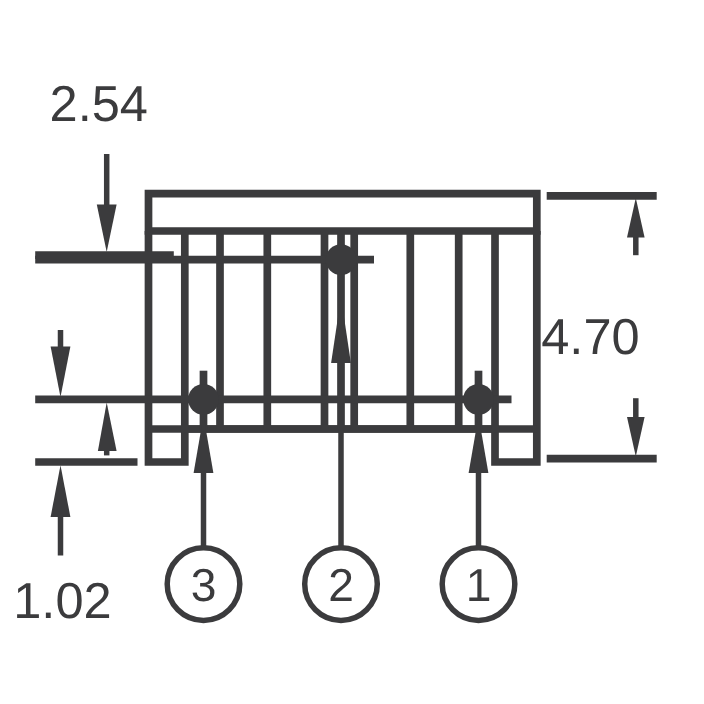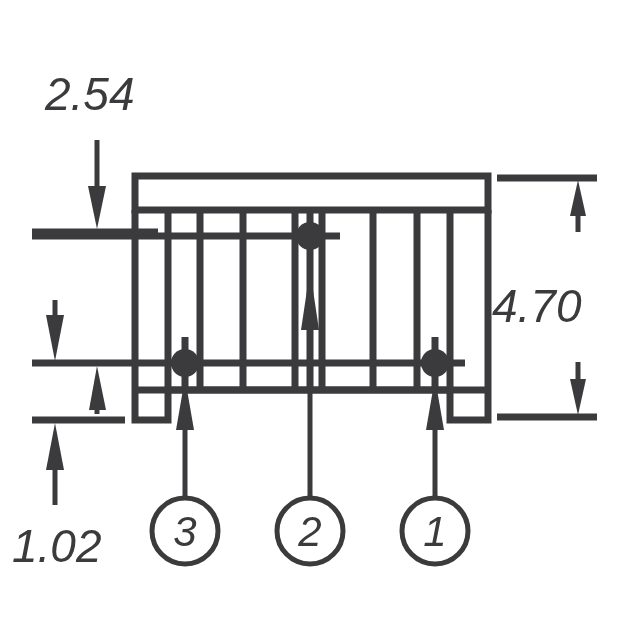--- a/index.html
+++ b/index.html
@@ -11,21 +11,20 @@
     width: 640px;
     height: 640px;
     overflow: hidden;
     font-family: "Liberation Sans", sans-serif;
   }
   #drawing-root {
     position: relative;
     width: 640px;
     height: 640px;
     background: #ffffff;
-    font-style: italic;
   }
   svg.drawing {
     display: block;
     width: 640px;
     height: 640px;
   }
   .dim-text {
     font-family: "Liberation Sans", sans-serif;
     font-size: 46px;
     fill: #3b3b3d;

